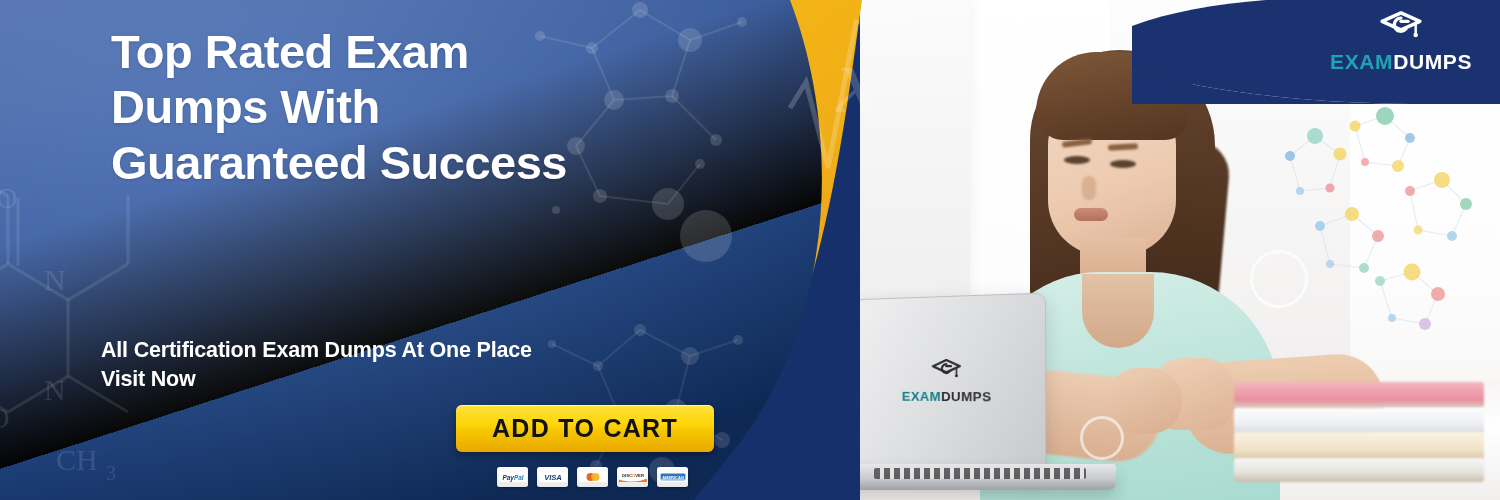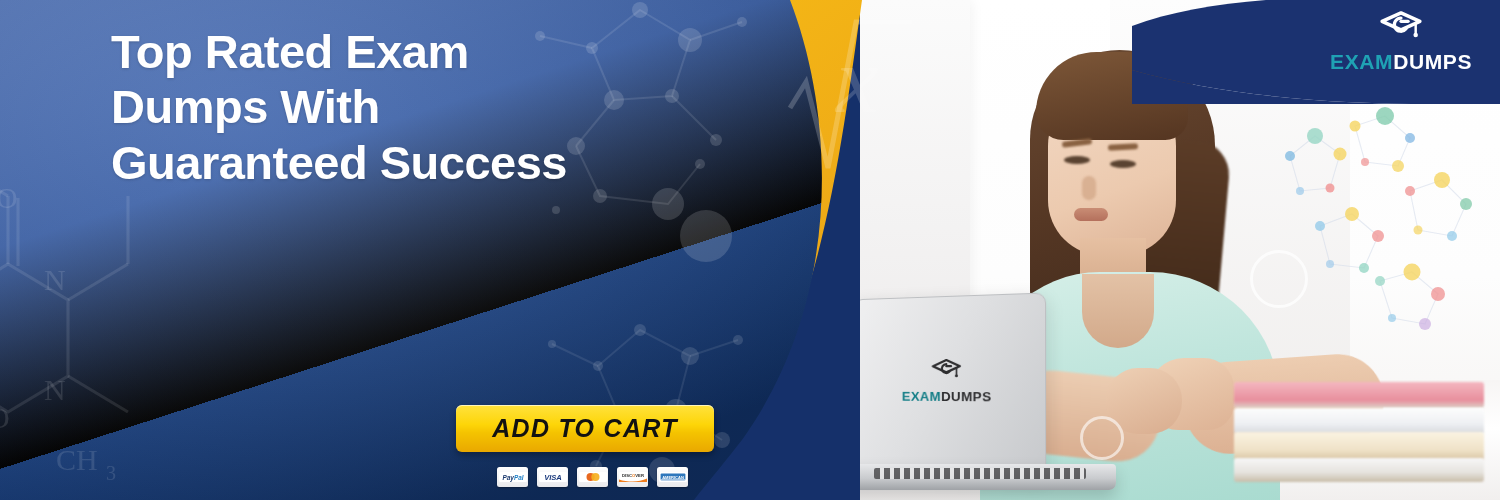--- a/index.html
+++ b/index.html
@@ -197,21 +197,21 @@
   }
 
   .cta {
     position:absolute; left:456px; top:405px;
     width:258px; height:47px;
     border:none; cursor:pointer;
     border-radius:6px;
     background:linear-gradient(180deg,#ffe23d 0%,#fdd508 42%,#f5c400 58%,#e9a800 100%);
     box-shadow:0 3px 6px rgba(0,0,0,.33), inset 0 1px 0 rgba(255,255,255,.65);
     color:#121212;
-    font-size:25px; font-weight:800; font-style:italic;
+    font-size:25px; font-weight:800; 
     letter-spacing:1.3px;
     font-family:"Liberation Sans", sans-serif;
     display:flex; align-items:center; justify-content:center;
   }
 
   .pay-row {
     position:absolute; left:497px; top:467px;
     display:flex; gap:9px; 
   }
   .pay {
@@ -442,20 +442,21 @@
       </svg>
       <div class="logo-text"><span class="a">EXAM</span><span class="b">DUMPS</span></div>
     </div>
   </div>
 
   <div class="content">
 
     <h1 class="headline">Top Rated Exam Dumps With Guaranteed Success</h1>
 
 
+    <div class="sub2">All Certification Exam Dumps At One Place Visit Now</div>
 
 
     <button class="cta">ADD TO CART</button>
 
     <div class="pay-row">
 
       <div class="pay" title="PayPal">
         <svg width="28" height="12" viewBox="0 0 28 12">
           <rect x="0" y="1" width="28" height="10" rx="1.5" fill="#ffffff"></rect>
           <text x="14" y="8.6" text-anchor="middle" font-family="Liberation Sans, sans-serif" font-size="6.4" font-weight="bold" font-style="italic" fill="#16356b">Pay<tspan fill="#1d7dc4">Pal</tspan></text>

